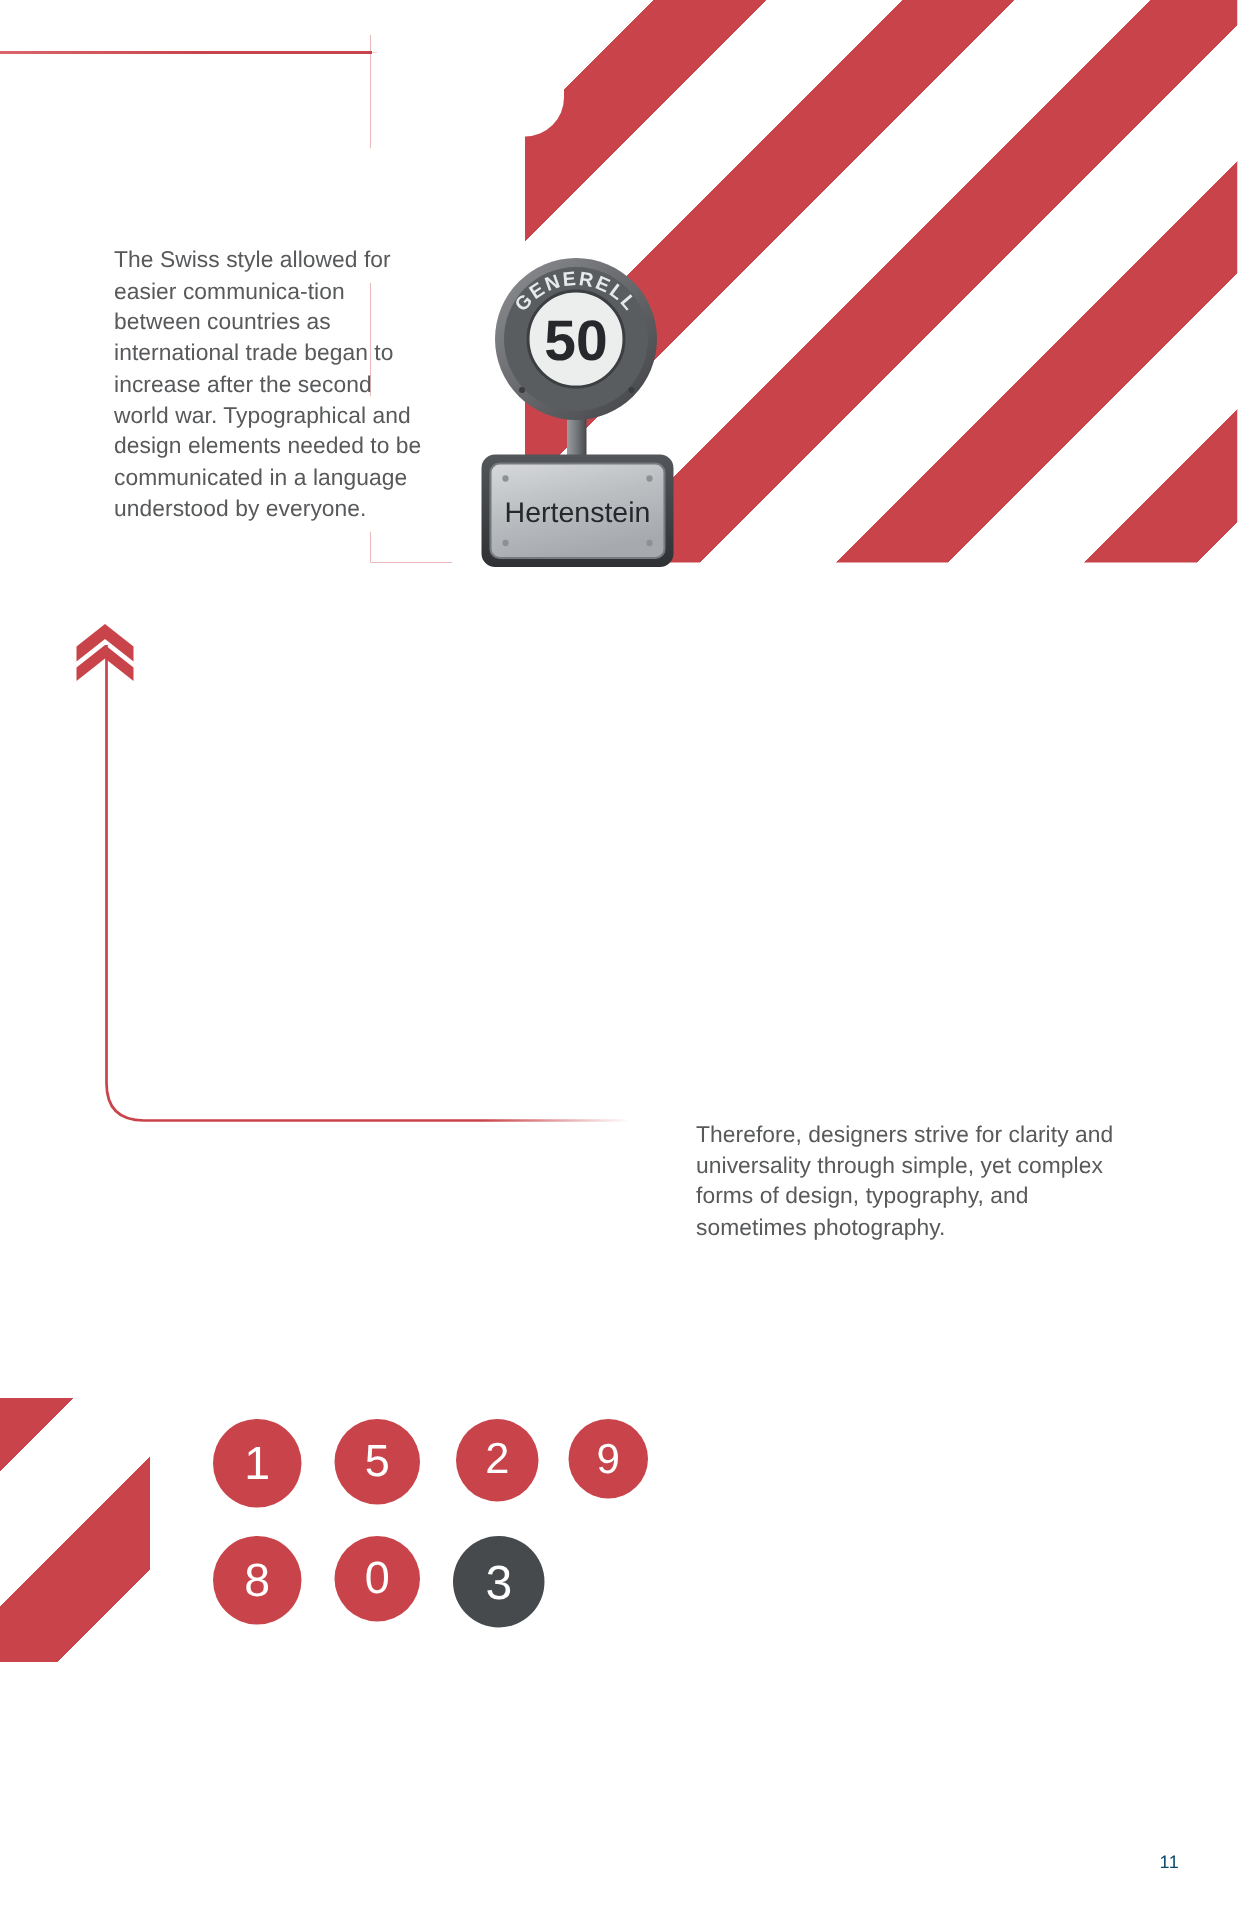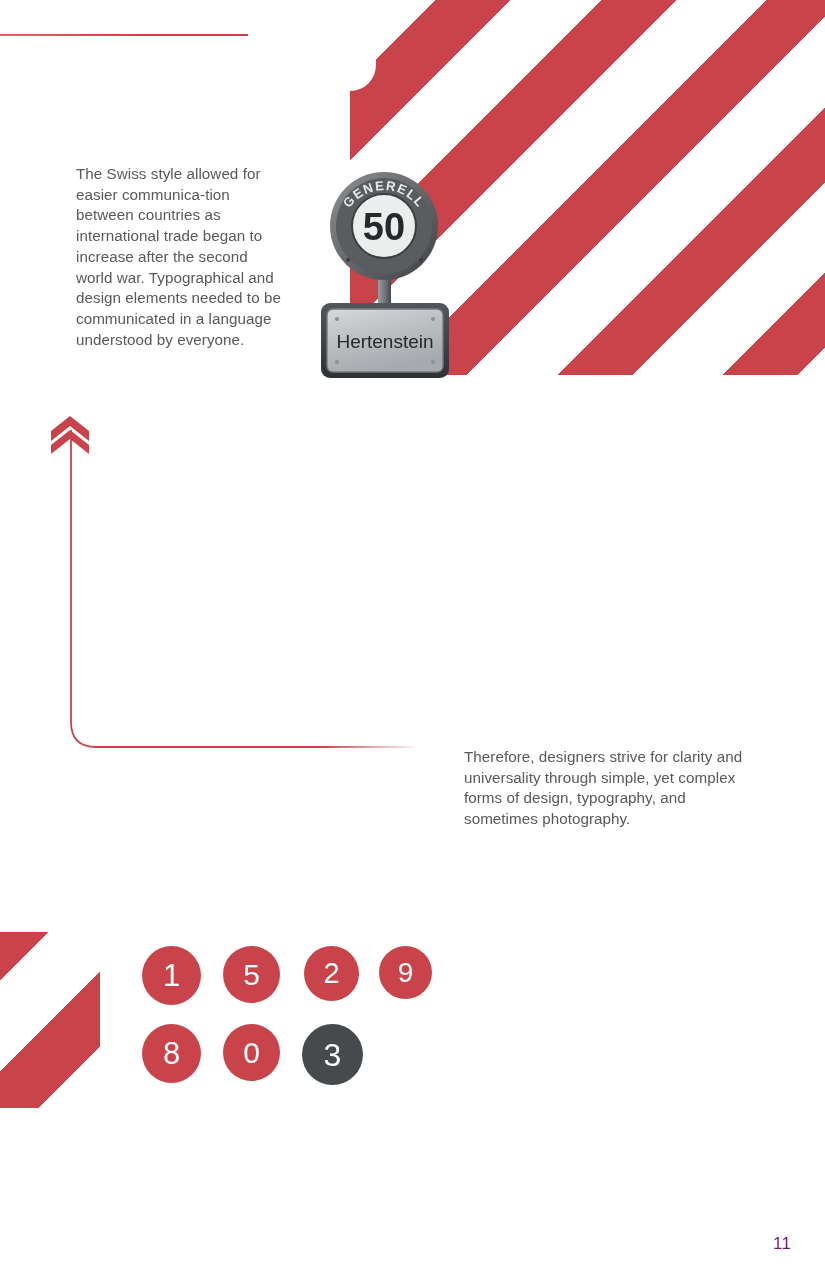--- a/index.html
+++ b/index.html
@@ -131,22 +131,22 @@
     left: 464px;
     top: 747px;
     width: 282px;
   }
 
   
   #folio {
     position: absolute;
     left: 773px;
     top: 1234px;
-    font-size: 17px;
-    color: #701a75;
+    font-size: 12px;
+    color: #0c4a6e;
     letter-spacing: 0.4px;
   }
 
   
   #roadsign {
     position: absolute;
     left: 318px;
     top: 160px;
     width: 134px;
     height: 220px;

